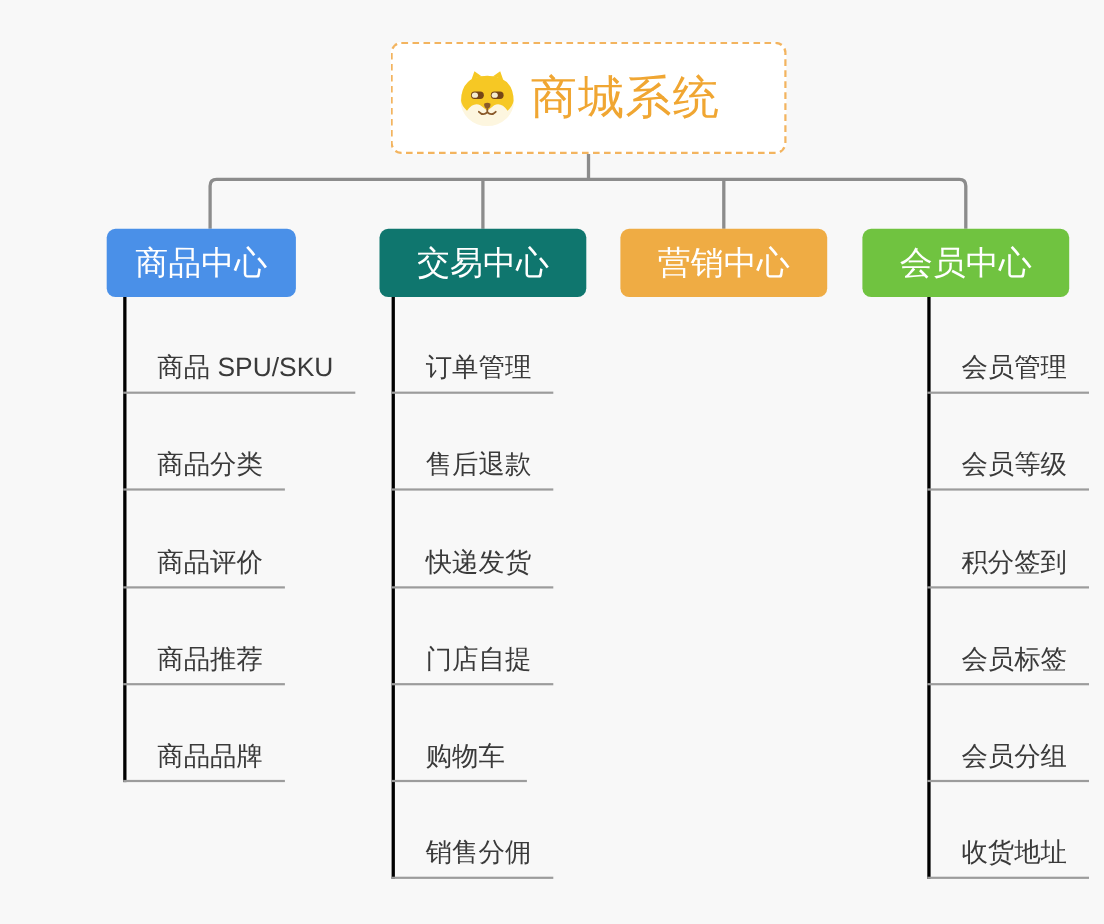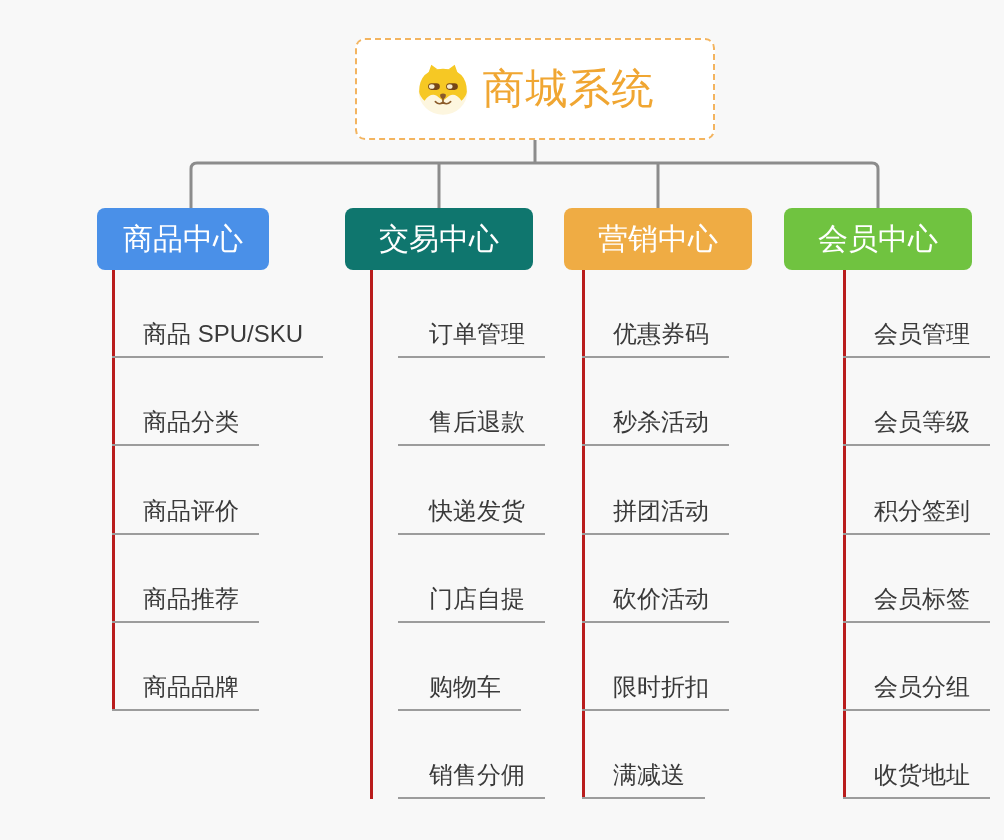--- a/index.html
+++ b/index.html
@@ -43,24 +43,24 @@
     color:#ffffff;font-size:30px;white-space:nowrap;
     cursor:pointer;
   }
   .b0{left:58px;width:172px;}
   .b1{left:306px;}
   .b2{left:525px;}
   .b3{left:745px;}
   
   .col{
     position:absolute;top:270px;
-    border-left:3px solid #b91c1c;
+    border-left:3px solid #000000;
   }
   .c0{left:73px;}
-  .c1{left:331px;padding-left:28px;}
+  .c1{left:317px;}
   .c2{left:543px;}
   .c3{left:804px;}
   .item{
     height:88.2px;
     display:flex;align-items:flex-end;
   }
   .item > span{
     display:inline-block;
     margin-left:-3px;
     padding:0 20px 6px 31px;
@@ -146,40 +146,20 @@
         <span>门店自提</span>
       </div>
     <div class="item">
         <span>购物车</span>
       </div>
     <div class="item">
         <span>销售分佣</span>
       </div>
   </div>
 
-  <div class="col c2">
-    <div class="item">
-        <span>优惠券码</span>
-      </div>
-    <div class="item">
-        <span>秒杀活动</span>
-      </div>
-    <div class="item">
-        <span>拼团活动</span>
-      </div>
-    <div class="item">
-        <span>砍价活动</span>
-      </div>
-    <div class="item">
-        <span>限时折扣</span>
-      </div>
-    <div class="item">
-        <span>满减送</span>
-      </div>
-  </div>
 
   <div class="col c3">
     <div class="item">
         <span>会员管理</span>
       </div>
     <div class="item">
         <span>会员等级</span>
       </div>
     <div class="item">
         <span>积分签到</span>

